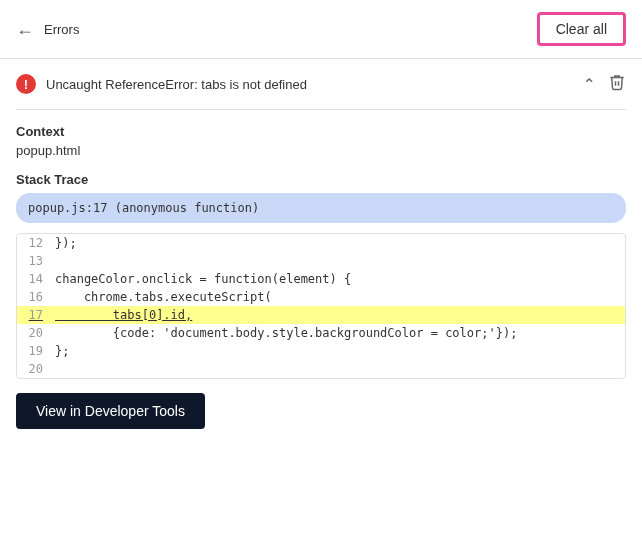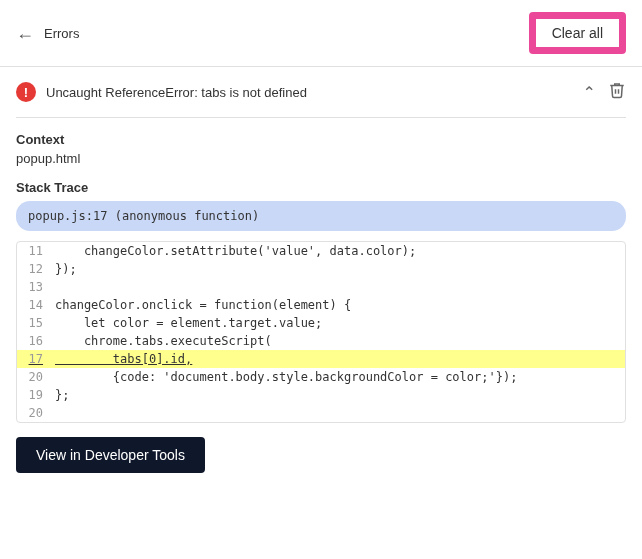--- a/index.html
+++ b/index.html
@@ -26,21 +26,21 @@
       font-size: 18px;
       color: #555;
       cursor: pointer;
     }
     .header-title {
       font-size: 13px;
       font-weight: 500;
       color: #333;
     }
     .clear-all-btn {
-      border: 7px solid #ec4899;
+      border: 3px solid #ec4899;
       background: #fff;
       padding: 6px 16px;
       border-radius: 4px;
       font-size: 14px;
       color: #333;
       cursor: pointer;
     }
     .content {
       padding: 0 16px 16px 16px;
     }
@@ -207,39 +207,31 @@
   <div class="section-label">Context</div>
   <div class="context-value">popup.html</div>
 
   
   <div class="section-label">Stack Trace</div>
   <div class="stack-trace-box">popup.js:17 (anonymous function)</div>
 
   
   <div class="code-block">
     <div class="code-scroll" id="code-container">
-    <div class="code-line">
-          <span class="line-num">11</span>
-          <span class="line-code">    changeColor.setAttribute('value', data.color);</span>
-        </div>
         <div class="code-line">
           <span class="line-num">12</span>
           <span class="line-code">});</span>
         </div>
         <div class="code-line">
           <span class="line-num">13</span>
           <span class="line-code"></span>
         </div>
         <div class="code-line">
           <span class="line-num">14</span>
           <span class="line-code">changeColor.onclick = function(element) {</span>
-        </div>
-        <div class="code-line">
-          <span class="line-num">15</span>
-          <span class="line-code">    let color = element.target.value;</span>
         </div>
         <div class="code-line">
           <span class="line-num">16</span>
           <span class="line-code">    chrome.tabs.executeScript(</span>
         </div>
         <div class="code-line highlighted">
           <span class="line-num">17</span>
           <span class="line-code">        tabs[0].id,</span>
         </div>
         <div class="code-line">

